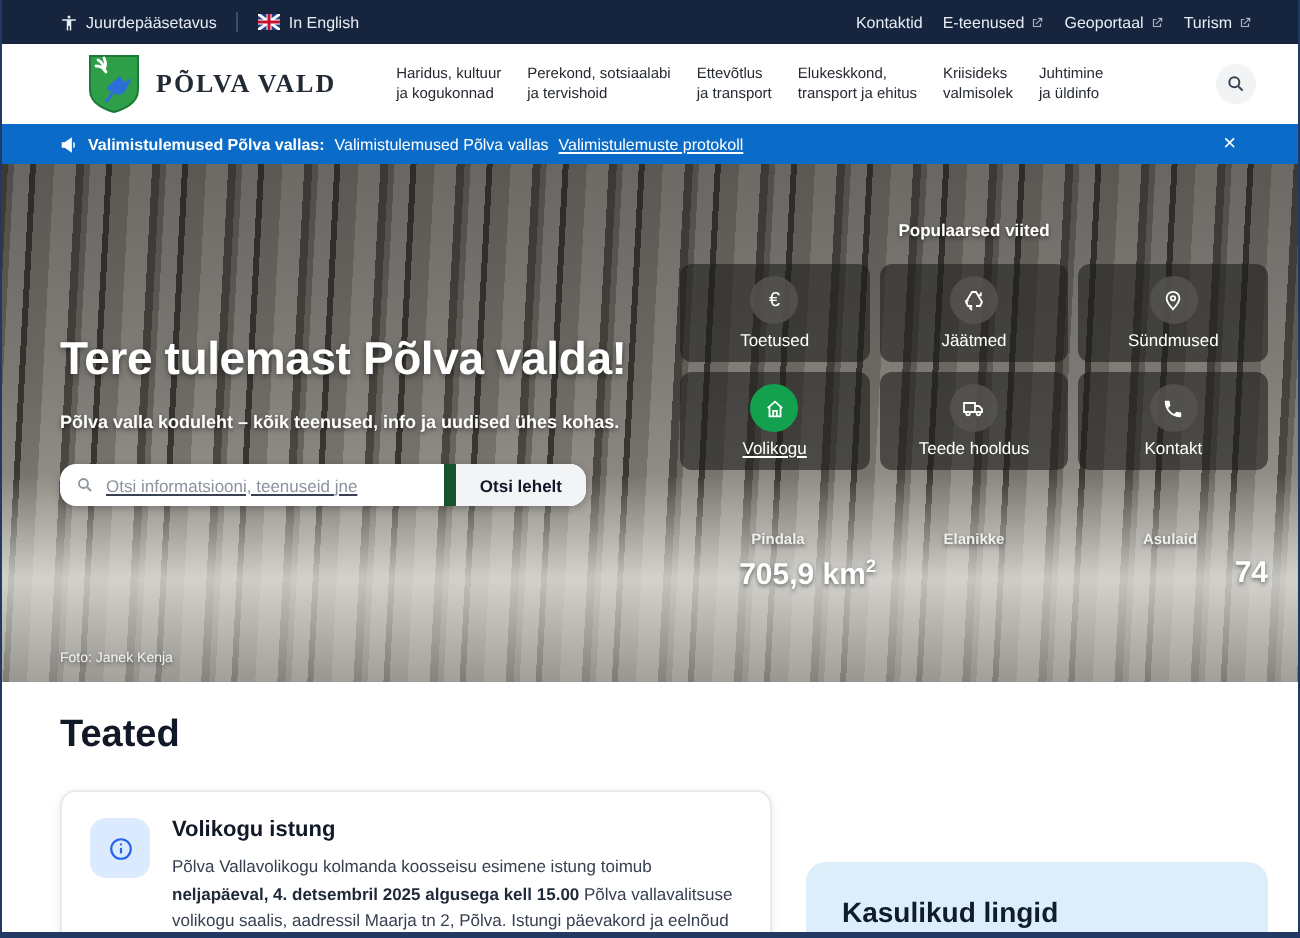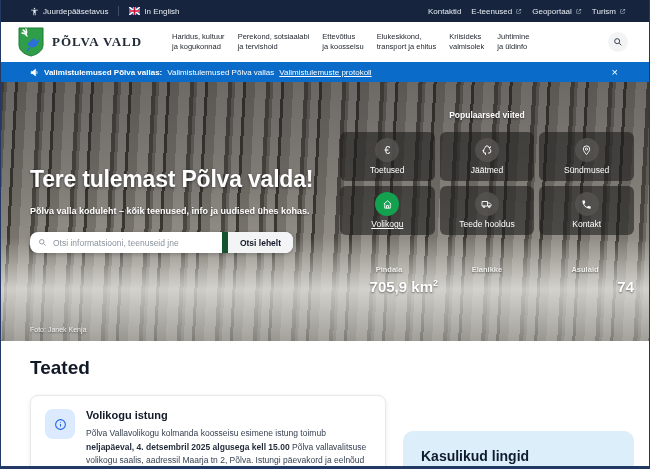--- a/index.html
+++ b/index.html
@@ -11,21 +11,21 @@
   
   .topbar { height:22px; background:#16253d; color:#e7ecf4; display:flex; align-items:center;
     justify-content:space-between; padding:0 24px 0 30px; font-size:8px; }
   .tb-left, .tb-right { display:flex; align-items:center; gap:10px; }
   .tb-item { display:inline-flex; align-items:center; gap:4px; cursor:pointer; white-space:nowrap; }
   .tb-div { width:1px; height:10px; background:#3c4d6a; }
   .tb-right .tb-item { gap:3px; }
   .icon-svg { display:inline-block; }
 
   
-  .header { height:40px; background:#fff; display:flex; align-items:center; padding:0 22px 0 18px; gap:16px; }
+  .header { height:40px; background:#fff; display:flex; align-items:center; padding:0 22px 0 44px; gap:16px; }
   .logo { display:flex; align-items:center; gap:8px; cursor:pointer; }
   .logo-text { font-family:"Liberation Serif","DejaVu Serif",serif; font-size:13px; font-weight:600;
     letter-spacing:1px; color:#222b35; white-space:nowrap; }
   .nav { display:flex; align-items:center; gap:13px; flex:1; justify-content:flex-start; margin-left:14px; }
   .nav a { text-decoration:none; color:#252a31; font-size:7.5px; line-height:1.4; display:block; white-space:nowrap; }
   .hdr-search { width:20px; height:20px; border-radius:50%; background:#f2f3f5; border:none;
     display:flex; align-items:center; justify-content:center; cursor:pointer; margin-left:auto; }
 
   
   .alert { height:20px; background:#0a6cc8; color:#fff; display:flex; align-items:center;
@@ -43,21 +43,21 @@
       repeating-linear-gradient(93deg, #4c4843 0 4px, #6b6760 4px 7px, #8b8882 7px 15px,
         #3b3833 15px 18px, #78746d 18px 27px, #918d86 27px 38px),
       linear-gradient(180deg, #747169, #8b887f); }
   .hero-left { position:absolute; left:30px; top:84px; width:300px; color:#fff; }
   .hero-left h1 { font-size:23px; font-weight:700; letter-spacing:-.2px;
     text-shadow:0 1px 3px rgba(0,0,0,.45); }
   .hero-sub { margin-top:13px; font-size:9px; font-weight:600; text-shadow:0 1px 2px rgba(0,0,0,.5); }
   .hero-search { margin-top:16px; width:263px; height:21px; background:#fff; border-radius:8px;
     display:flex; align-items:center; overflow:hidden; box-shadow:0 1px 4px rgba(0,0,0,.25); }
   .hero-search input { flex:1; border:none; outline:none; font-size:8.5px; color:#374151;
-    padding:1px 6px; height:100%; background:transparent; font-family:inherit; }
+    padding:1px 6px; height:100%; background:transparent; font-family:inherit;text-decoration:underline; }
   .hero-search input::placeholder { color:#8b939e; }
   .hs-icon { margin-left:8px; display:flex; align-items:center; }
   .hs-btn { height:100%; padding:0 12px; background:#f3f4f6; border:none; border-left:6px solid #14532d;
     font-size:8.5px; font-weight:700; color:#111827; cursor:pointer; font-family:inherit; white-space:nowrap; }
 
   .hero-right { position:absolute; left:340px; top:28px; width:294px; color:#fff; }
   .popular-title { text-align:center; font-size:8.5px; font-weight:600; margin-bottom:12px;
     text-shadow:0 1px 2px rgba(0,0,0,.5); }
   .tiles { display:grid; grid-template-columns:repeat(3,1fr); gap:5px; }
   .tile { height:49px; background:rgba(30,30,28,.6); border-radius:6px; display:flex;
@@ -152,21 +152,21 @@
       <a href="#">
         <span>Haridus, kultuur</span><br>
         <span>ja kogukonnad</span>
       </a>
       <a href="#">
         <span>Perekond, sotsiaalabi</span><br>
         <span>ja tervishoid</span>
       </a>
       <a href="#">
         <span>Ettevõtlus</span><br>
-        <span>ja koosseisu</span>
+        <span>ja transport</span>
       </a>
       <a href="#">
         <span>Elukeskkond,</span><br>
         <span>transport ja ehitus</span>
       </a>
       <a href="#">
         <span>Kriisideks</span><br>
         <span>valmisolek</span>
       </a>
       <a href="#">

